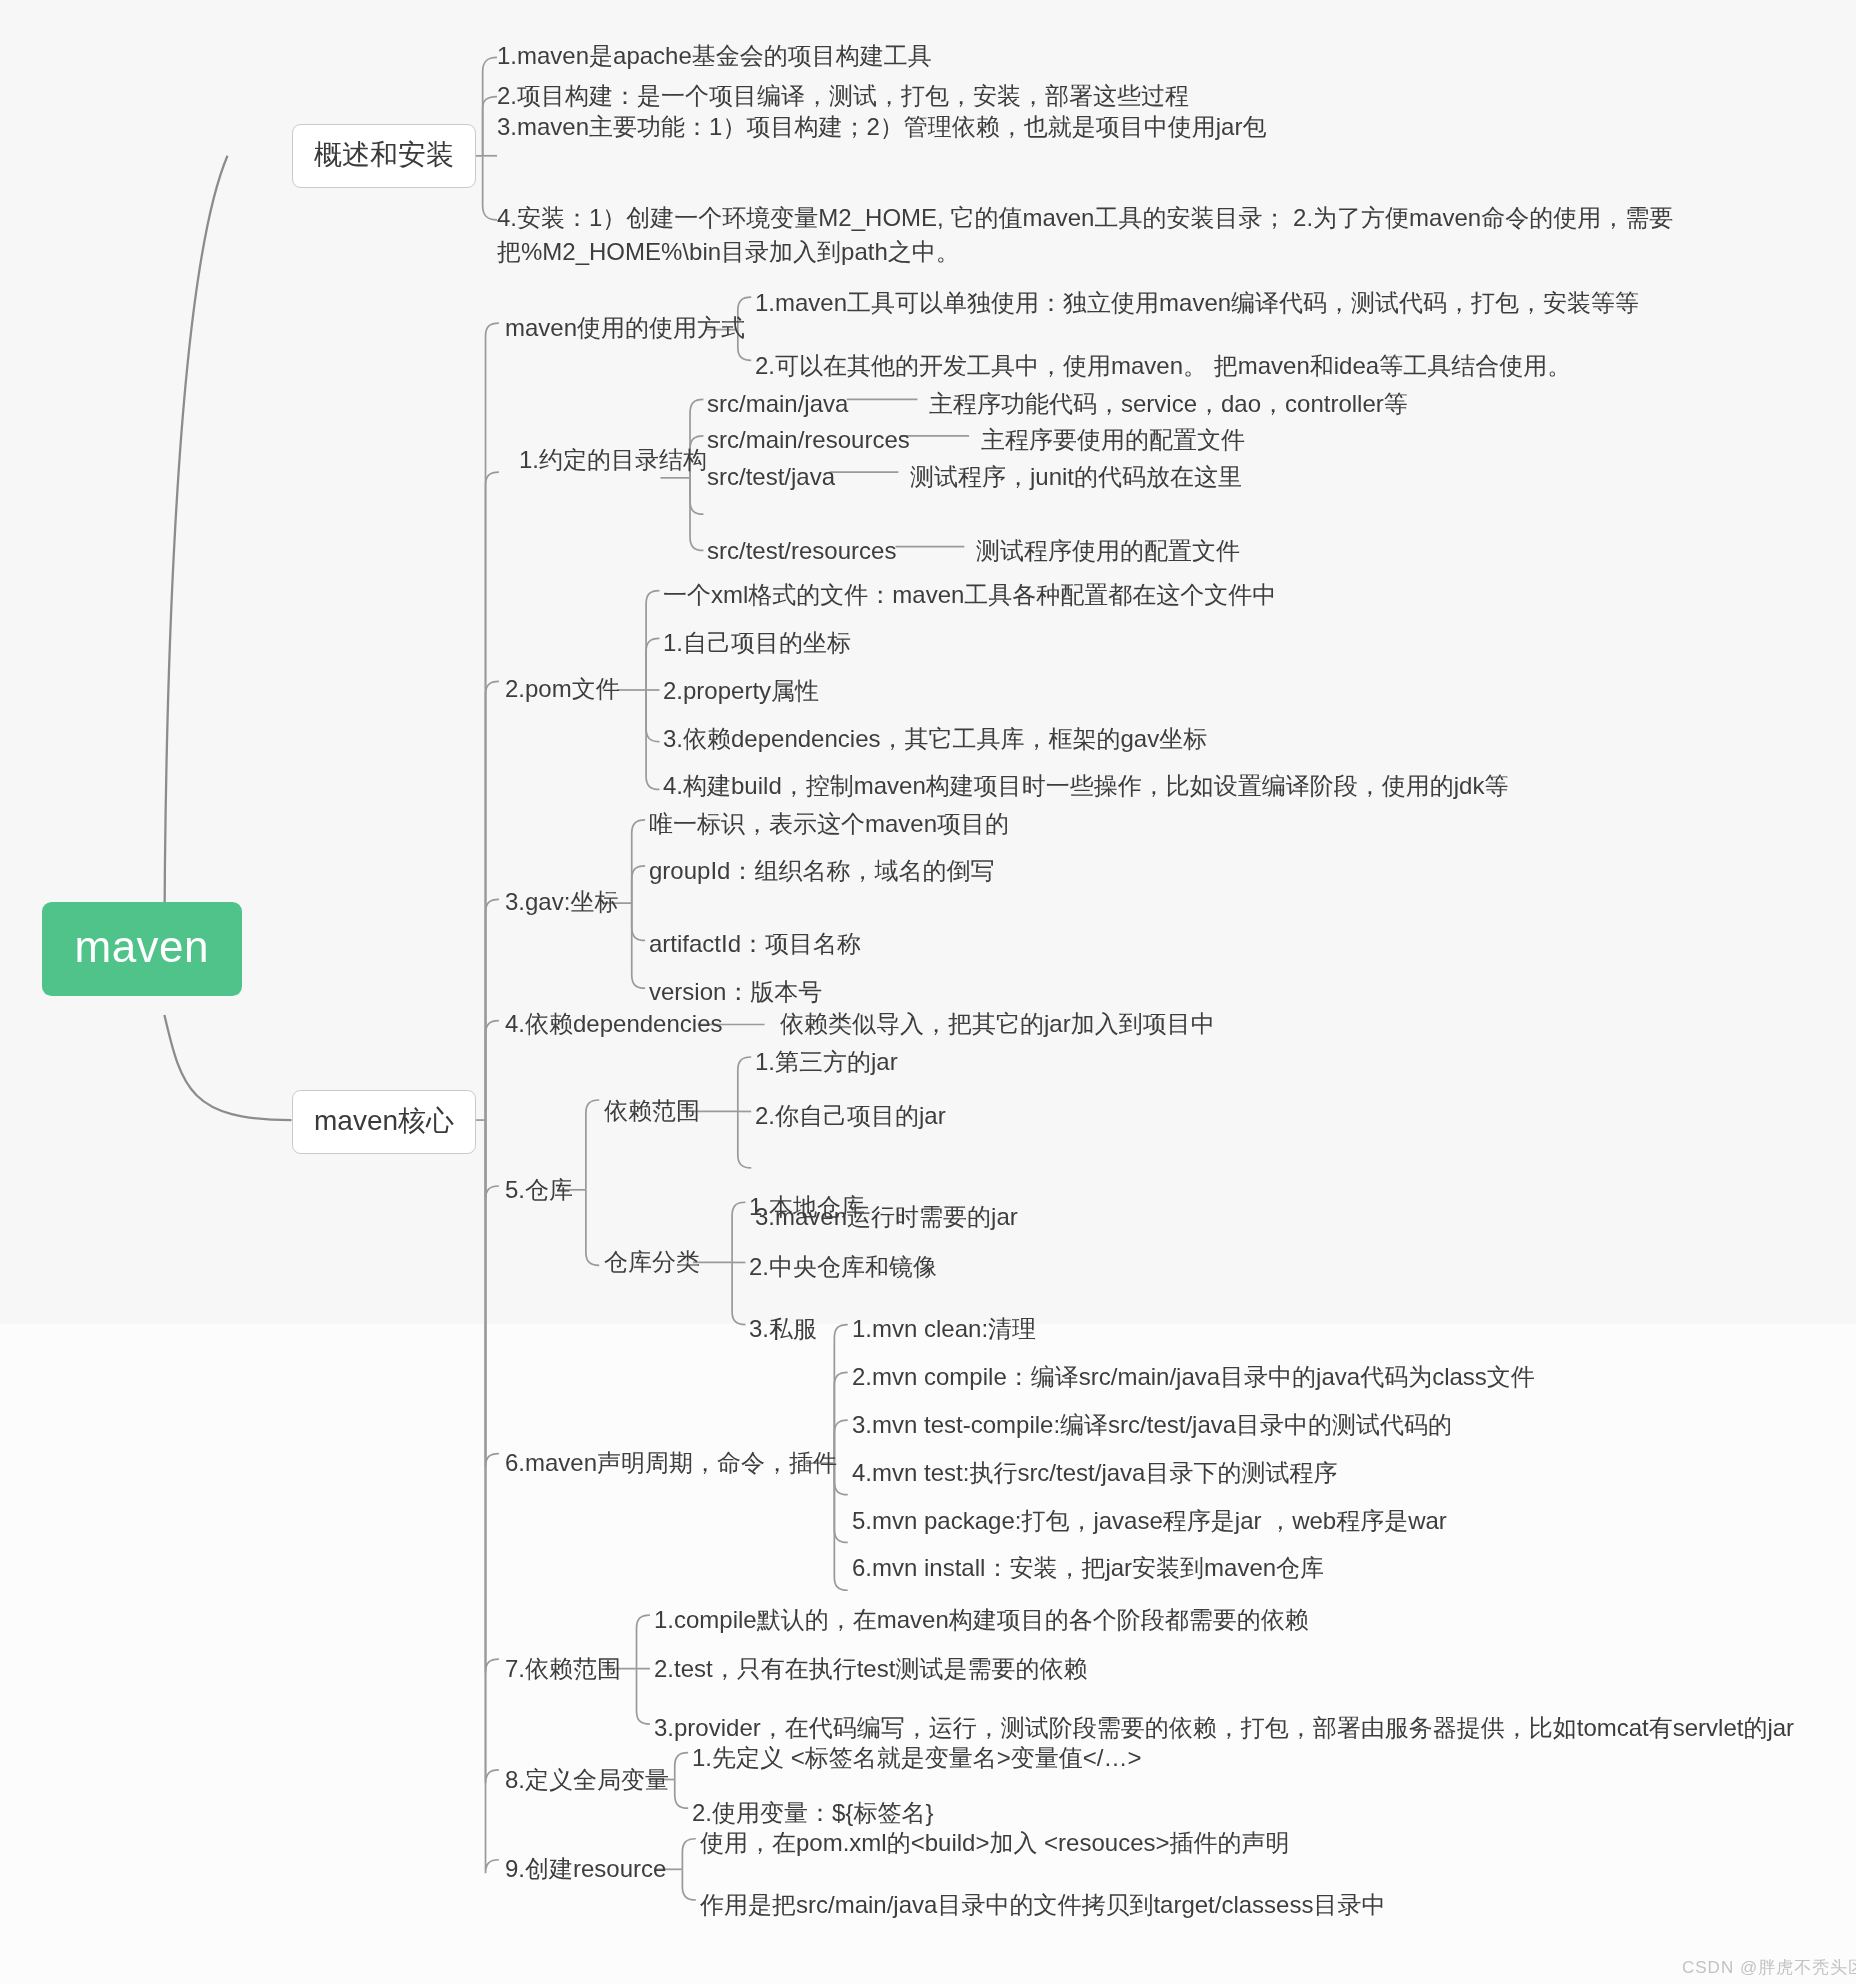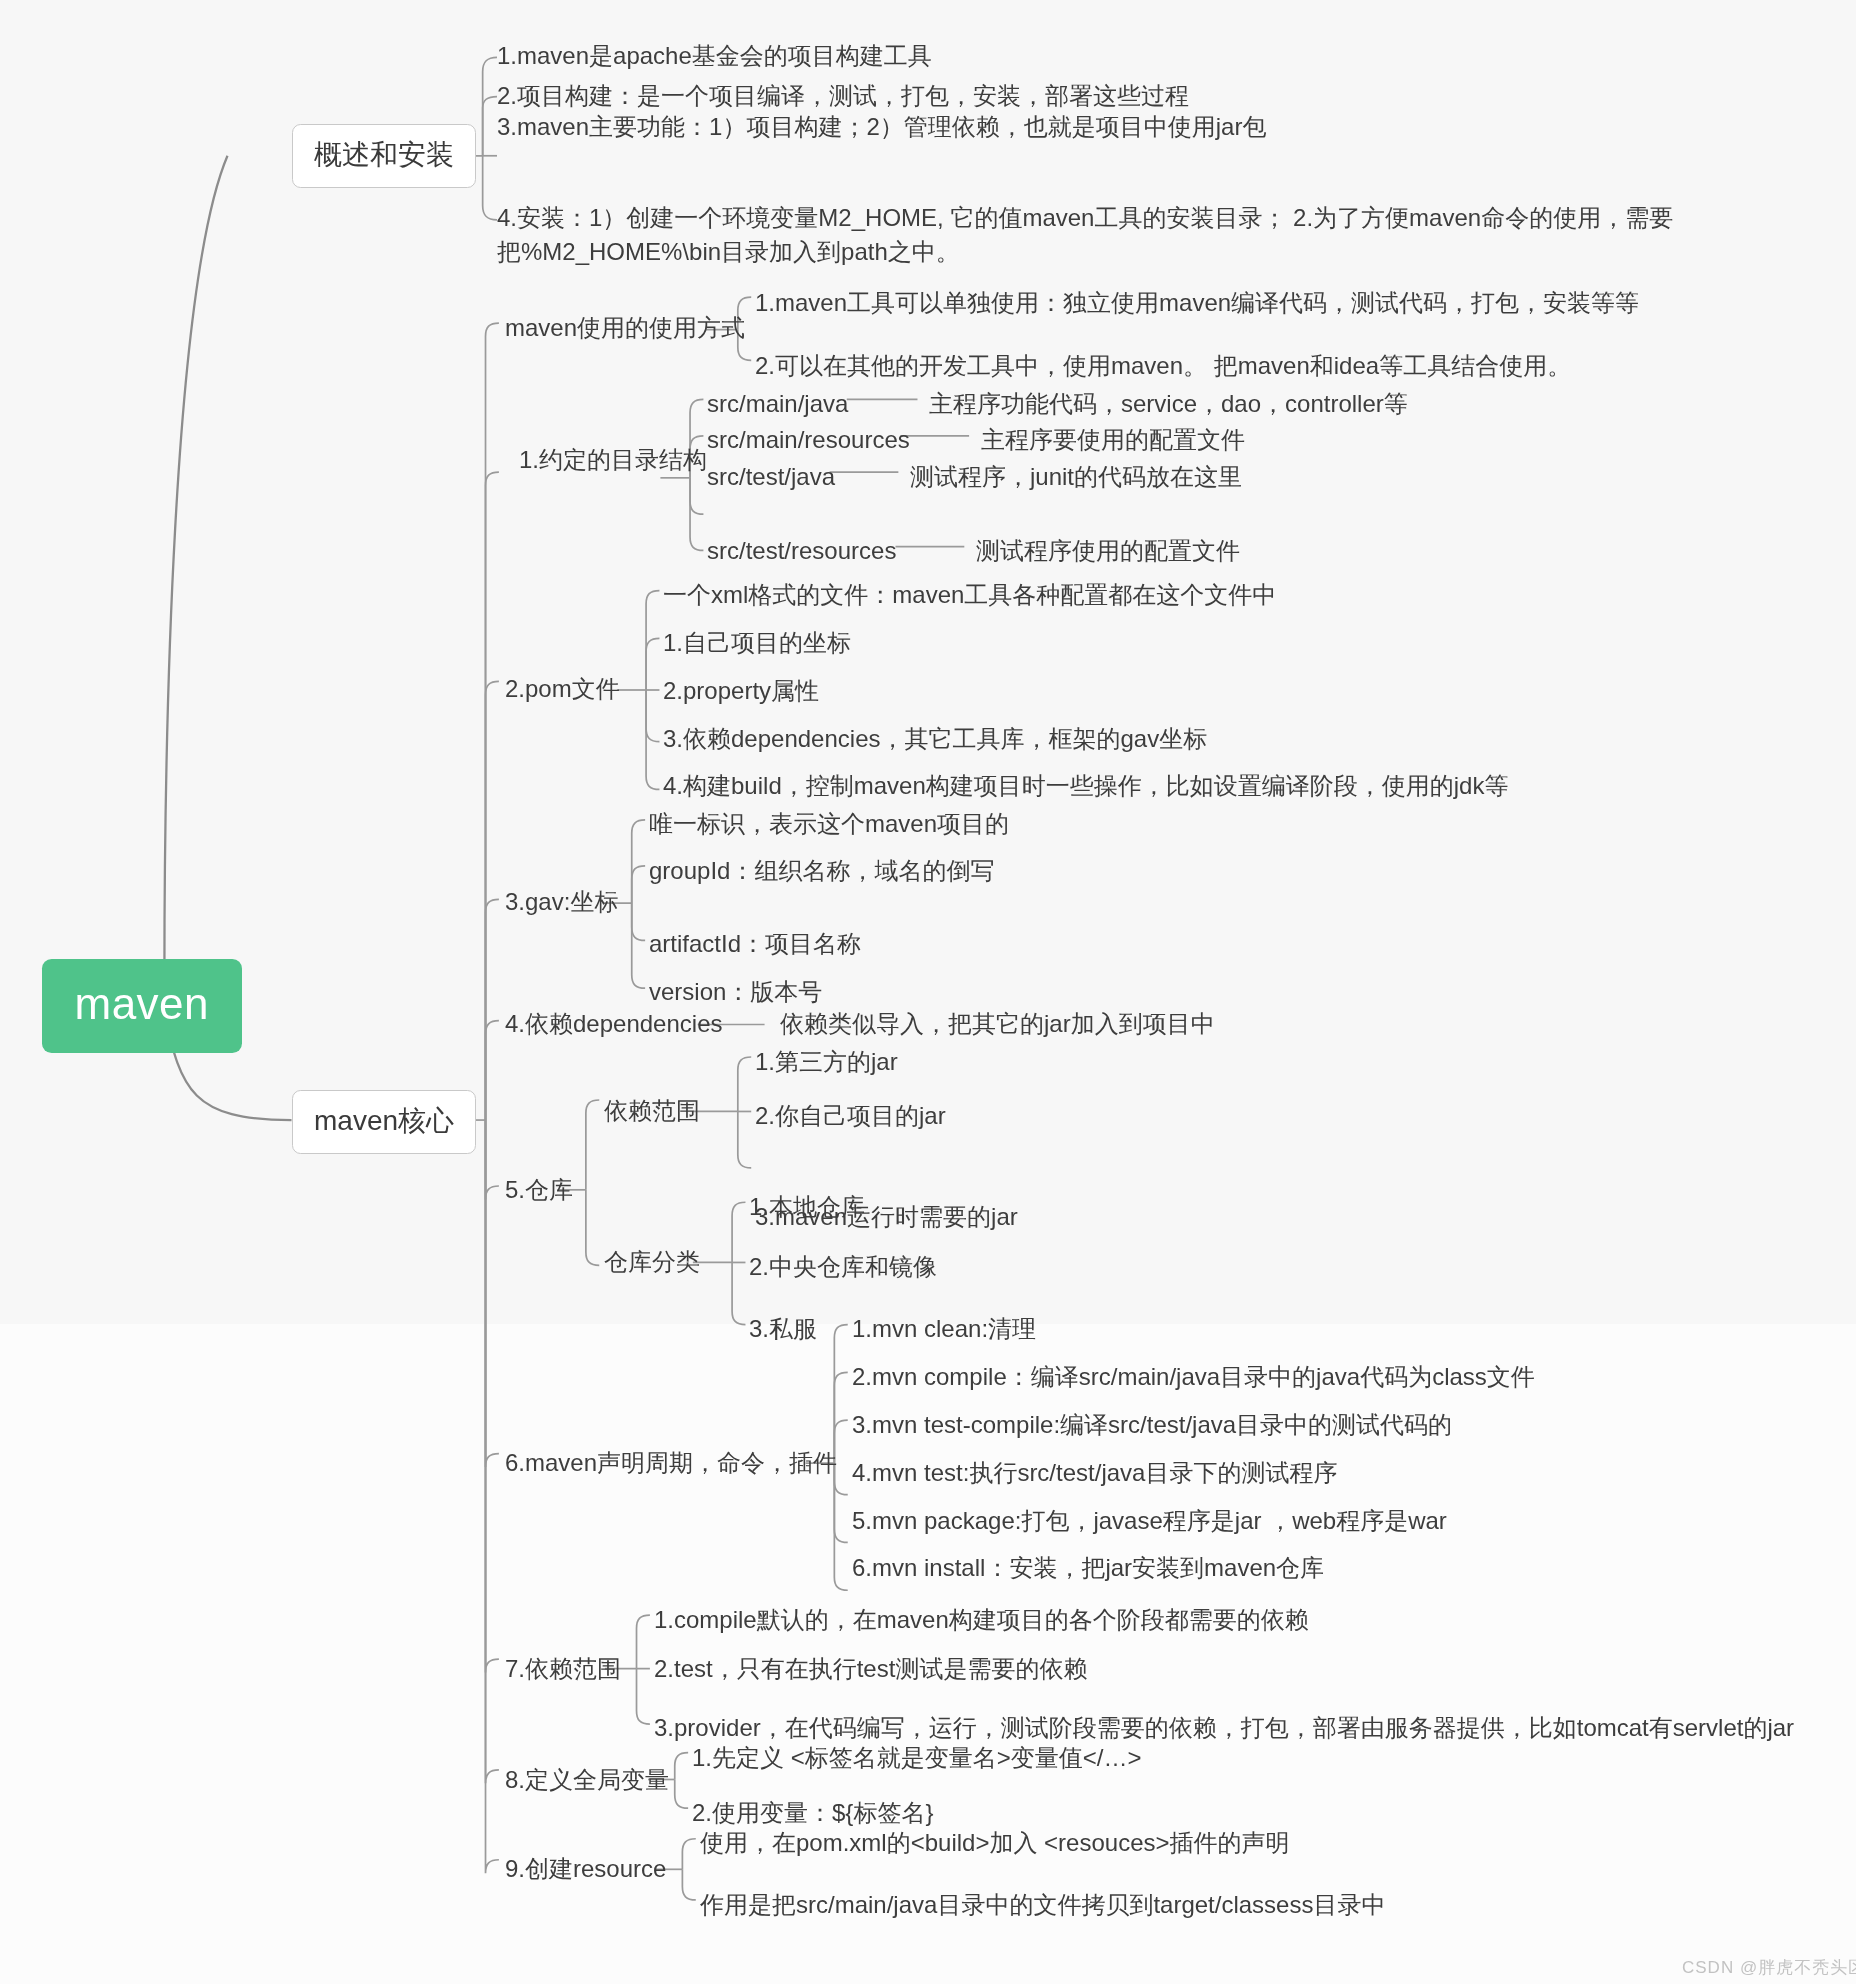--- a/index.html
+++ b/index.html
@@ -203,21 +203,21 @@
       <path d="M706,1862 L706,1878 C706,1888 710,1892 720,1892"></path>
     </g>
 
     <g fill="none" stroke="#9a9a9a" stroke-width="1.8">
       <path d="M686,1956 L714,1956"></path>
       <path d="M714,1956 L714,1938 C714,1928 718,1924 728,1924"></path>
       <path d="M714,1956 L714,1974 C714,1984 718,1988 728,1988"></path>
     </g>
   </svg>
 
-  <div class="node root-node" style="left:42px; top:959px;">maven</div>
+  <div class="node root-node" style="left:42px; top:902px;">maven</div>
 
   <div class="node box-node" style="left:292px; top:124px;">概述和安装</div>
 
   <div class="node leaf-label" style="left:497px; top:40px;">1.maven是apache基金会的项目构建工具</div>
   <div class="node leaf-label" style="left:497px; top:64px;margin-top:16px;">2.项目构建：是一个项目编译，测试，打包，安装，部署这些过程</div>
   <div class="node leaf-label" style="left:497px; top:111px;">3.maven主要功能：1）项目构建；2）管理依赖，也就是项目中使用jar包</div>
   <div class="node leaf-label leaf-wrap" style="left:497px; top:201px; width:1338px; white-space:normal;">4.安装：1）创建一个环境变量M2_HOME, 它的值maven工具的安装目录； 2.为了方便maven命令的使用，需要把%M2_HOME%\bin目录加入到path之中。</div>
 
   <div class="node box-node" style="left:292px; top:1090px;">maven核心</div>
 

